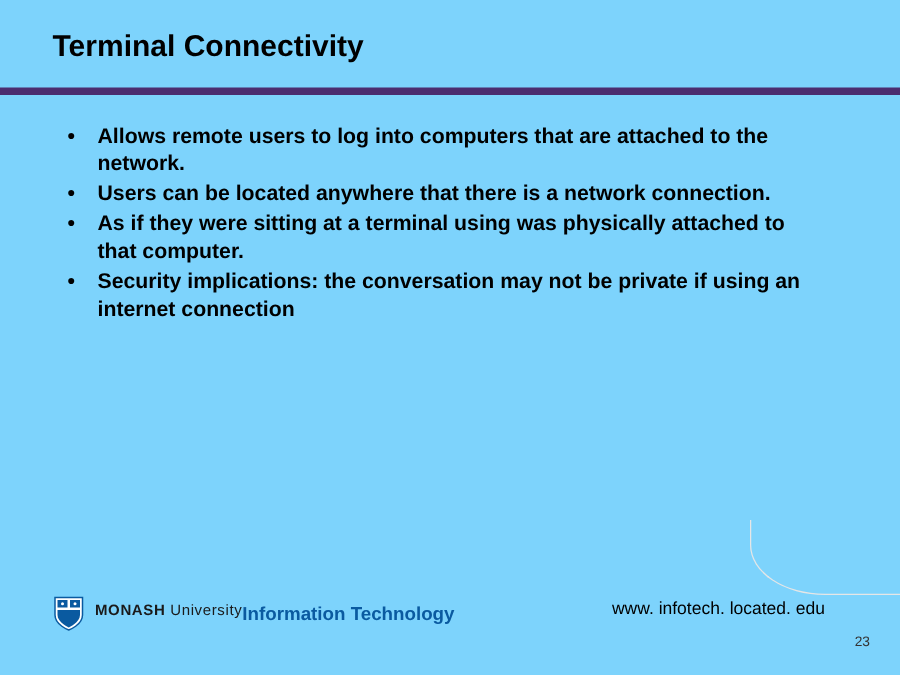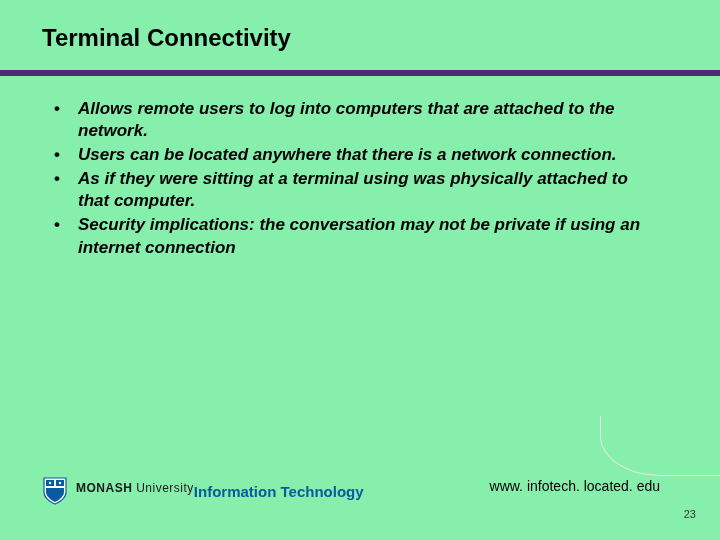--- a/index.html
+++ b/index.html
@@ -1,21 +1,21 @@
 <!DOCTYPE html>
 <html><head>
 <meta charset="utf-8">
 <style>
   * { margin: 0; padding: 0; box-sizing: border-box; }
   html, body { width: 720px; height: 540px; background: #fff; font-family: Arial, Helvetica, sans-serif; }
   .slide {
     position: relative;
     width: 720px;
     height: 540px;
-    background: #86efac;
+    background: #7dd3fc;
   }
   .title {
     position: absolute;
     top: 24px;
     left: 42px;
     font-size: 24px;
     font-weight: bold;
     color: #000;
   }
   .divider {
@@ -42,21 +42,20 @@
     line-height: 1.3;
   }
   .bullet-dot {
     flex: 0 0 auto;
     width: 24px;
     text-align: left;
     color: #000;
   }
   .bullet-text {
     flex: 1 1 auto;
-    font-style: italic;
   }
   .footer-logo {
     position: absolute;
     left: 42px;
     bottom: 34px;
     display: flex;
     align-items: center;
     gap: 8px;
   }
   .shield {

